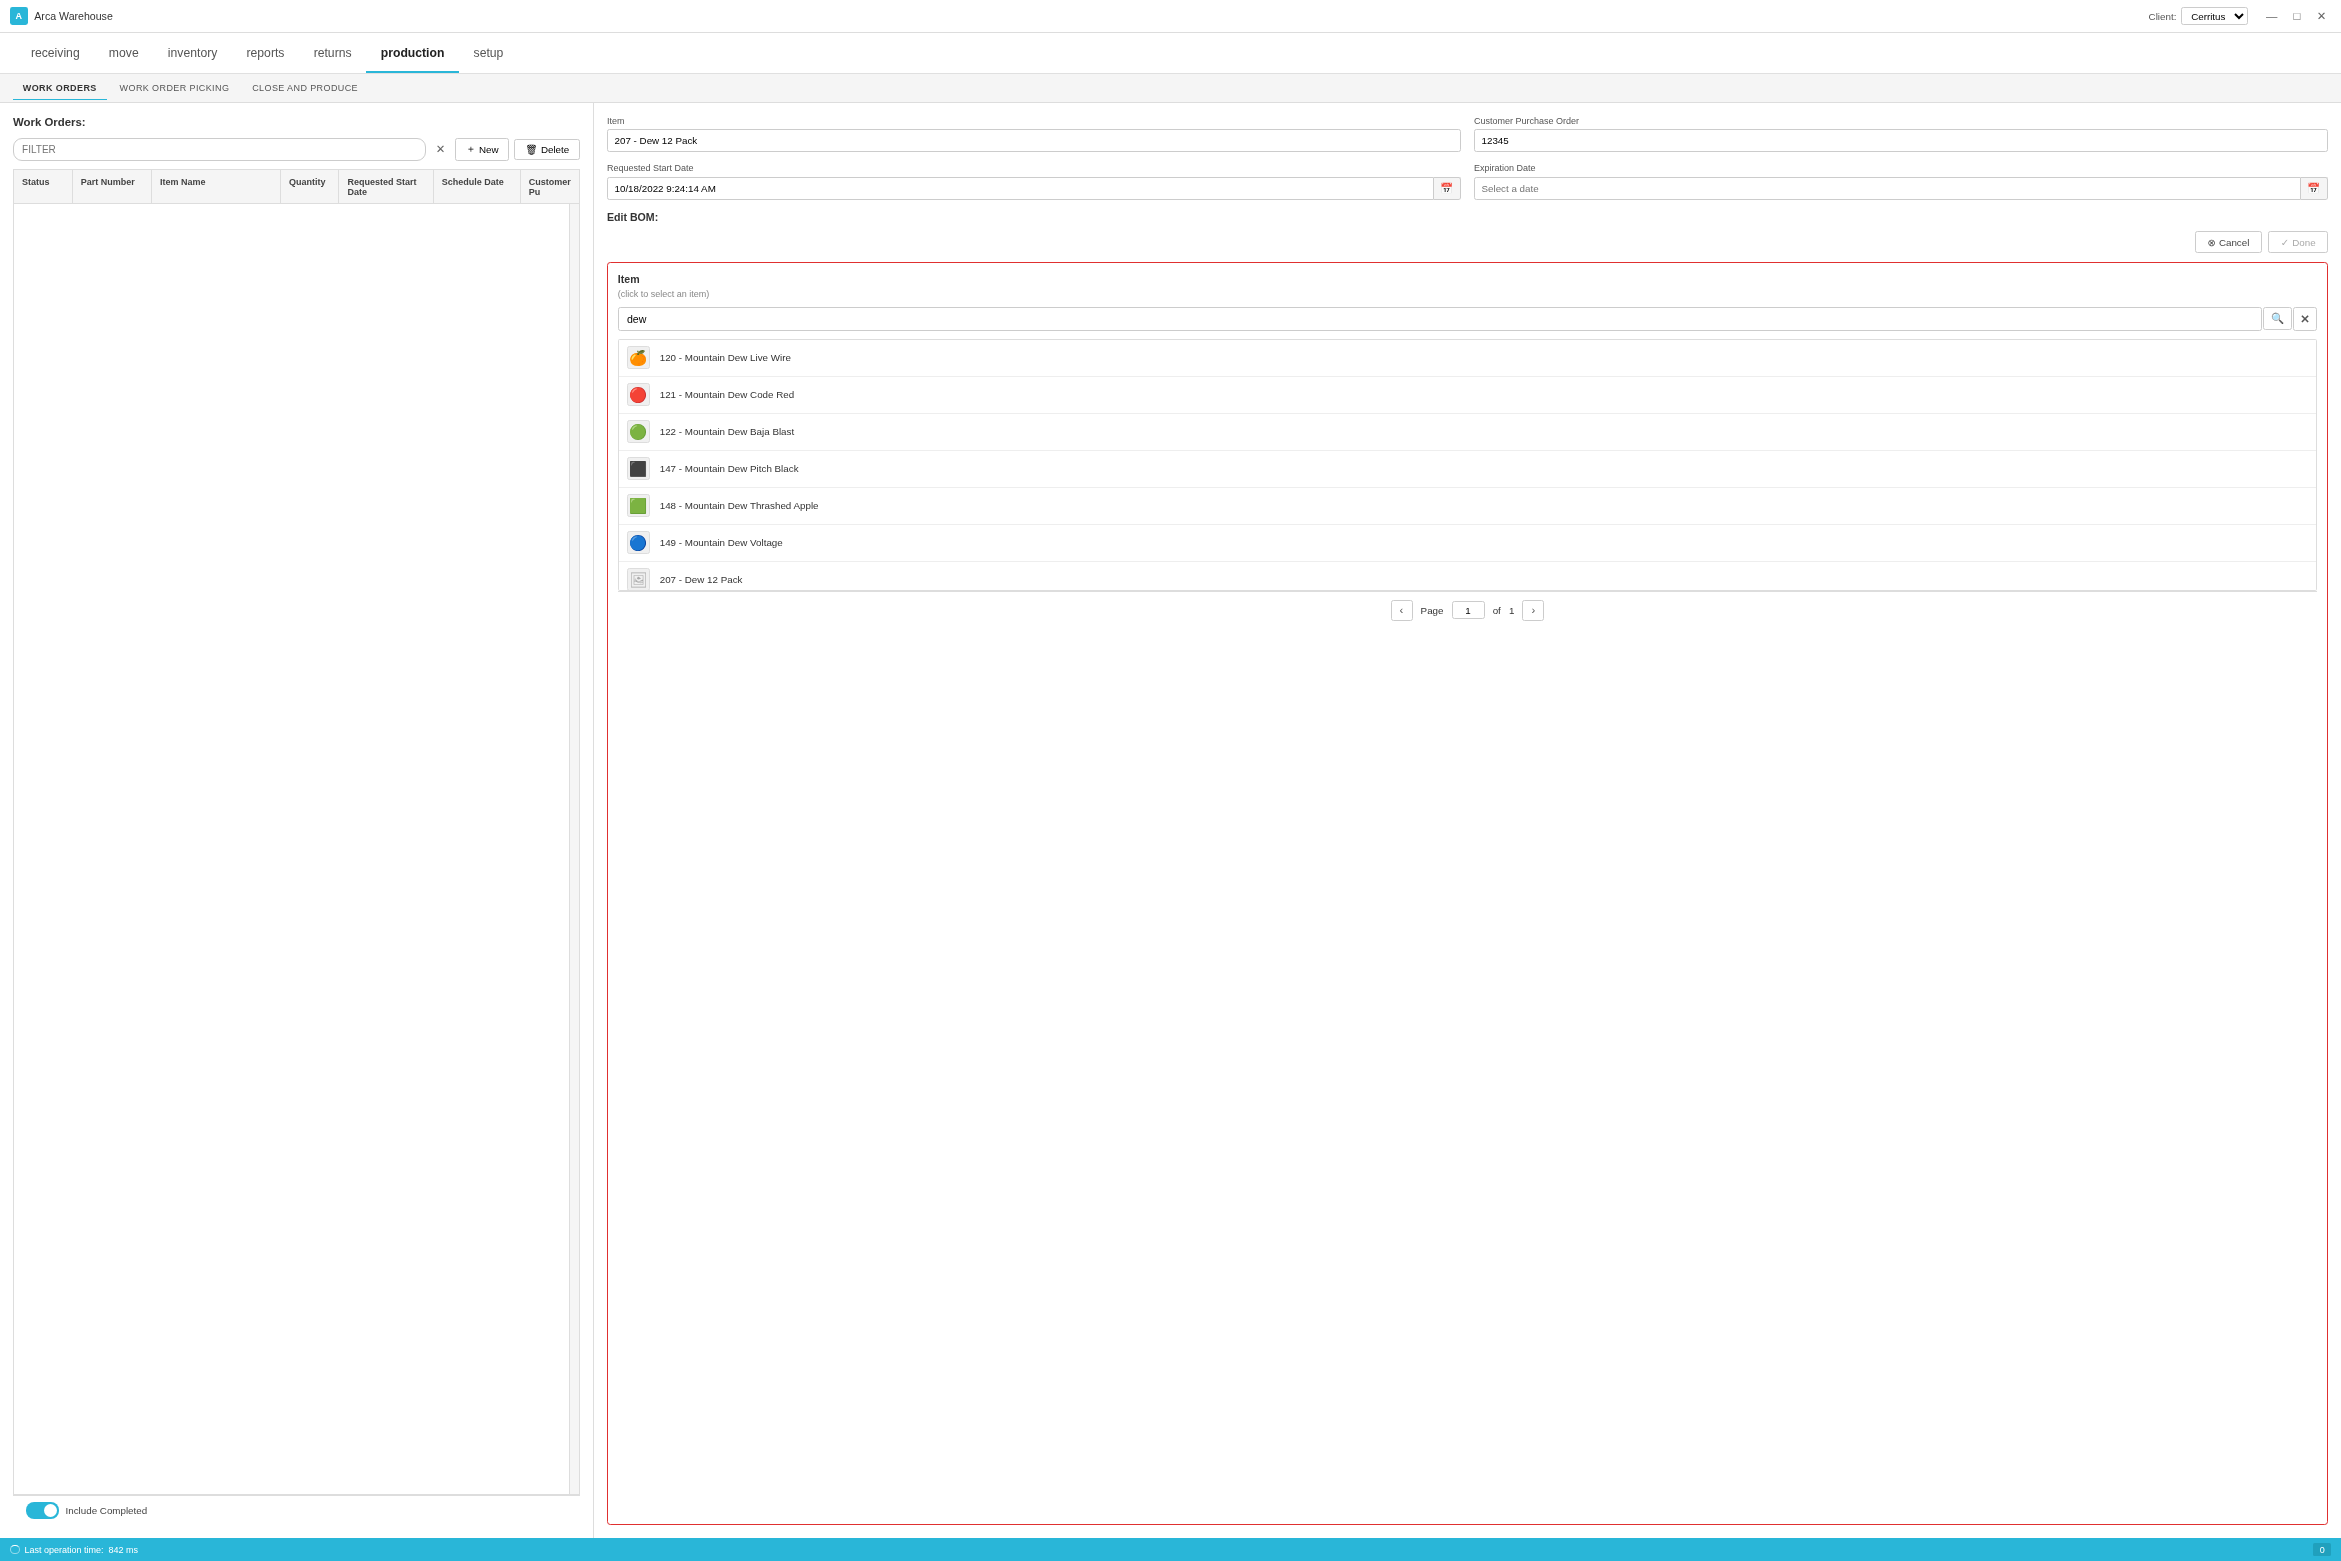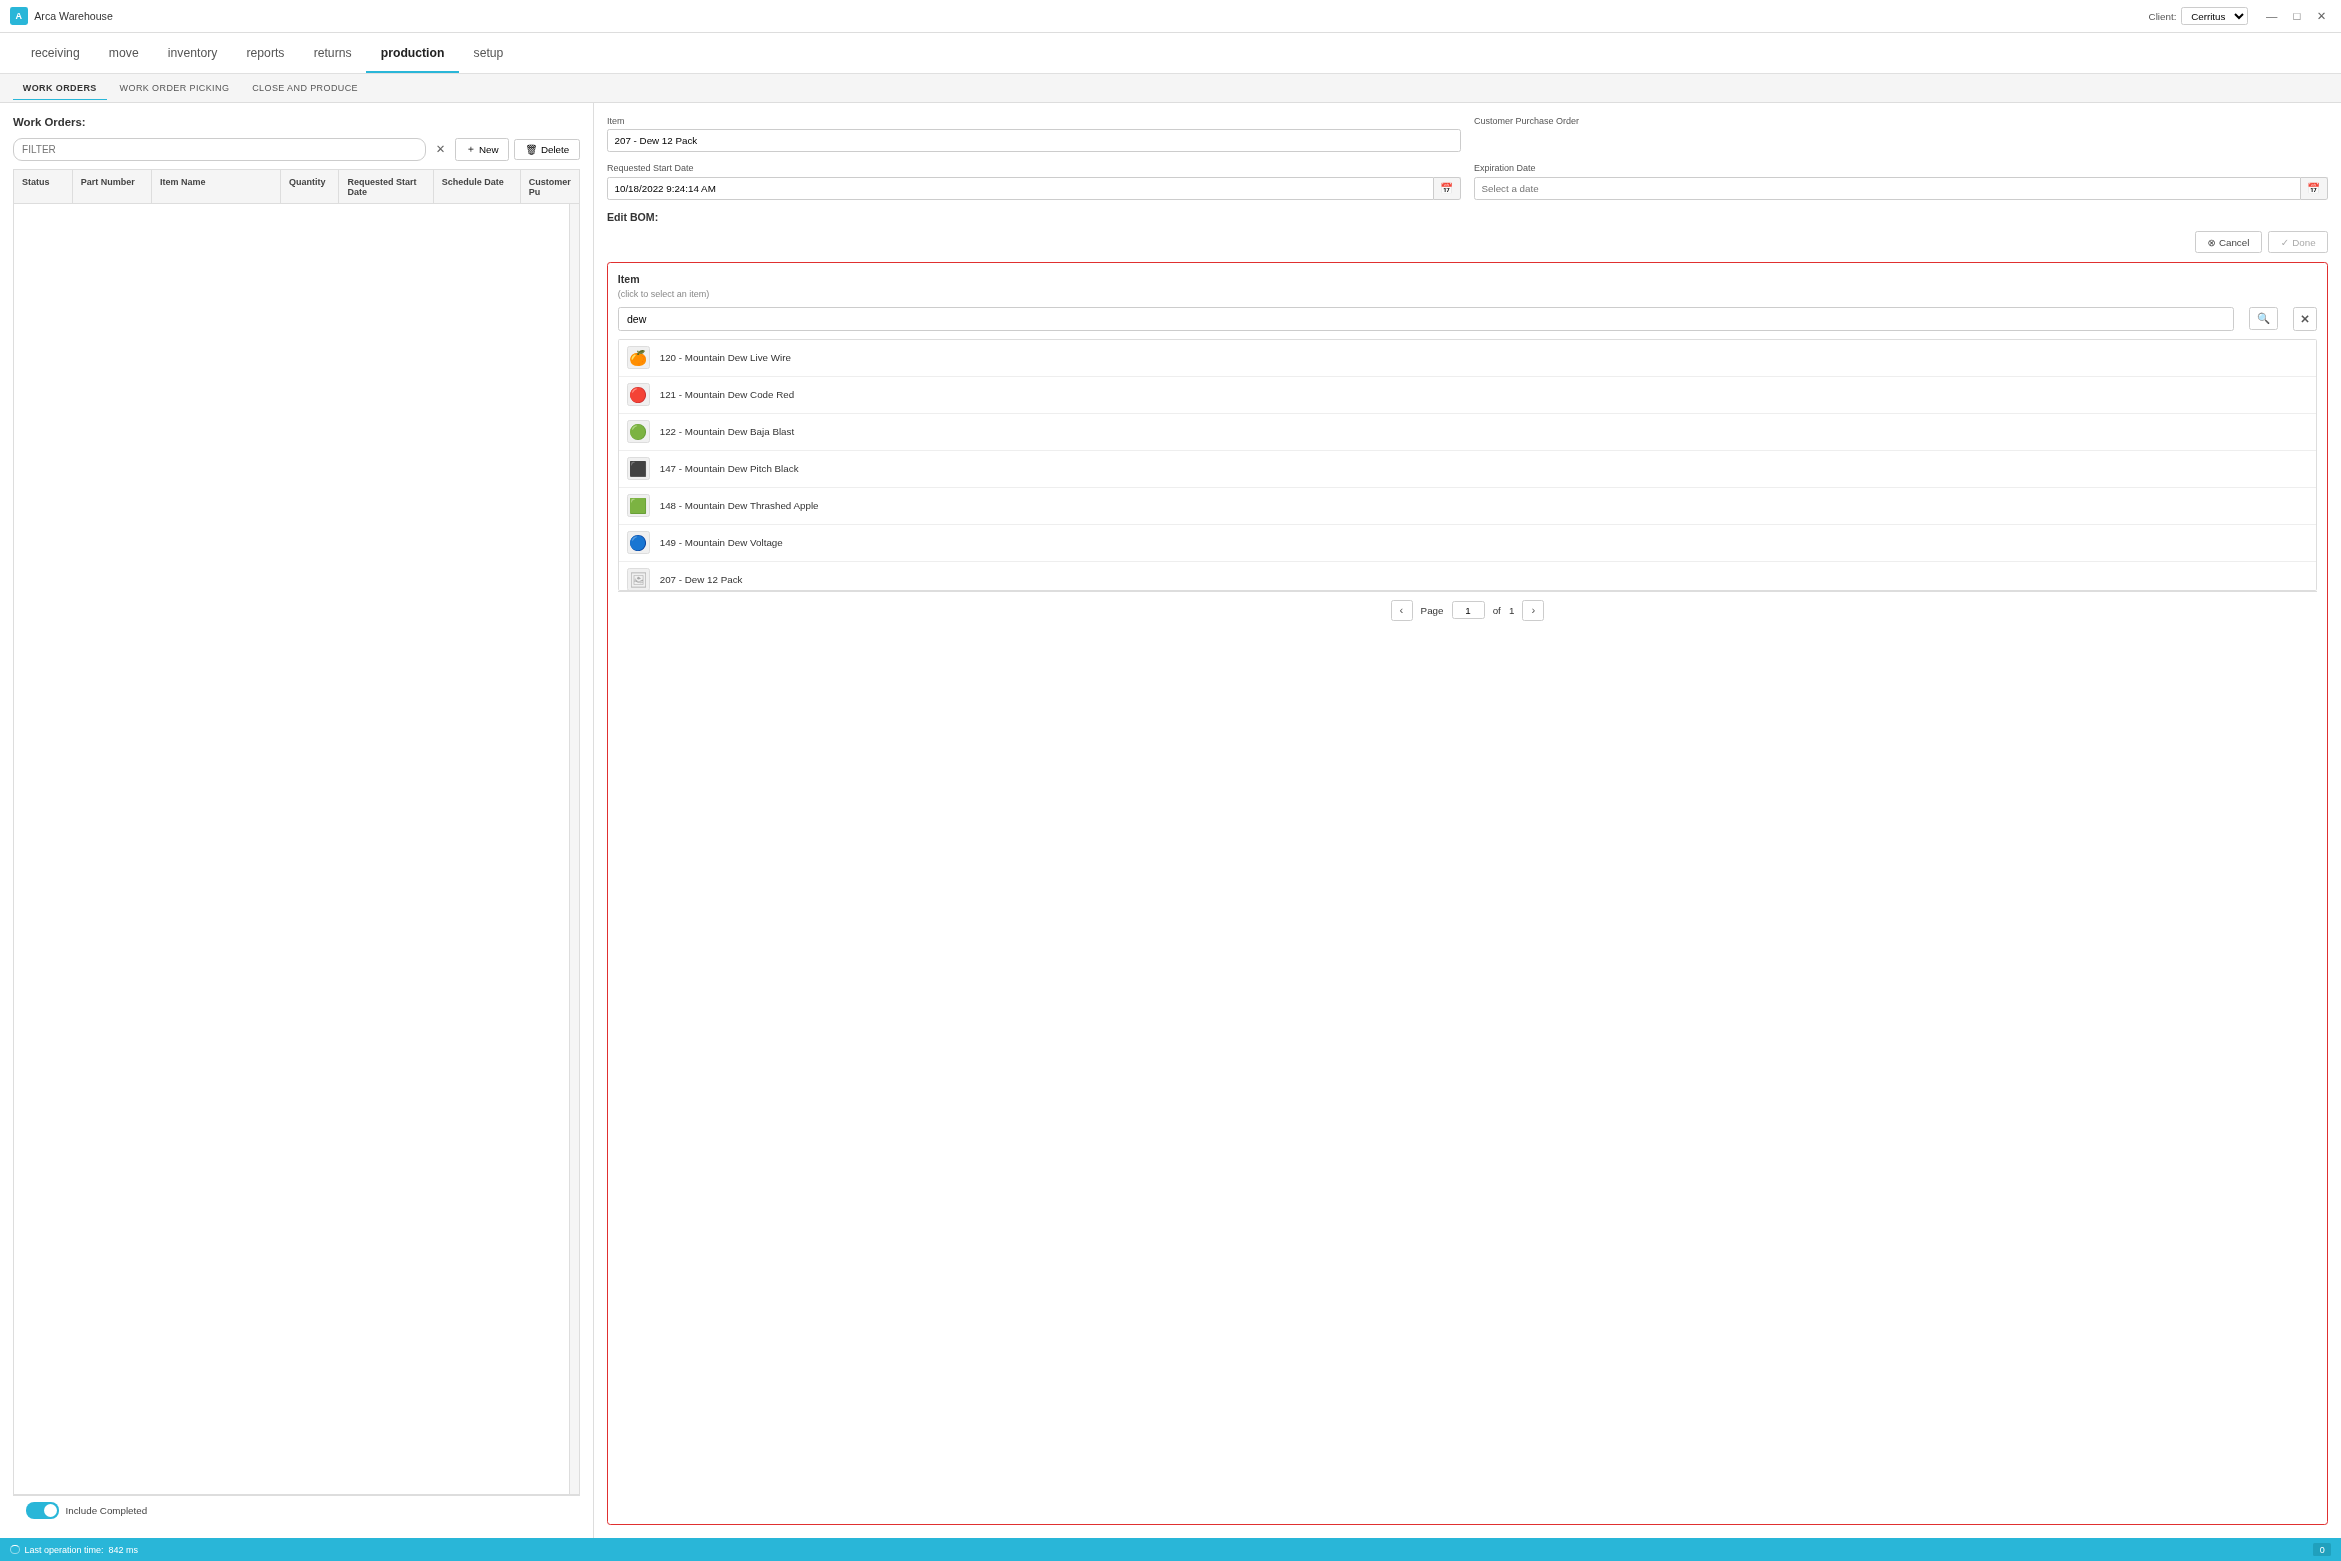--- a/index.html
+++ b/index.html
@@ -259,21 +259,21 @@
     .item-selector-box {
       border: 1.6px solid #e03030;
       border-radius: 3.3px;
       background: #fff;
       padding: 9.8px;
       flex: 1;
     }
     .item-selector-title { font-size: 10.6px; font-weight: 600; color: #333; margin-bottom: 3.3px; }
     .item-selector-hint { font-size: 9px; color: #888; margin-bottom: 8.1px; }
 
-    .search-bar { display: flex; align-items: center; gap: 15px; margin-bottom: 8.1px; }
+    .search-bar { display: flex; align-items: center; gap: 1px; margin-bottom: 8.1px; }
     .search-input {
       flex: 1;
       border: 0.8px solid #ccc;
       border-radius: 2.4px;
       padding: 4.9px 8.1px;
       font-size: 10.6px;
       background: #fff;
     }
     .search-btn {
       border: 0.8px solid #ccc;
@@ -434,20 +434,21 @@
 
   <div class="right-panel">
 
     <div class="form-row">
       <div class="form-group">
         <label>Item</label>
         <input class="form-input" type="text" value="207 - Dew 12 Pack" style="">
       </div>
       <div class="form-group">
         <label>Customer Purchase Order</label>
+        <input class="form-input" type="text" value="12345" style="">
       </div>
     </div>
 
 
     <div class="form-row">
       <div class="form-group">
         <label>Requested Start Date</label>
         <div class="form-input-date">
           <input type="text" value="10/18/2022 9:24:14 AM" style="">
           <button class="date-icon-btn">📅</button>

